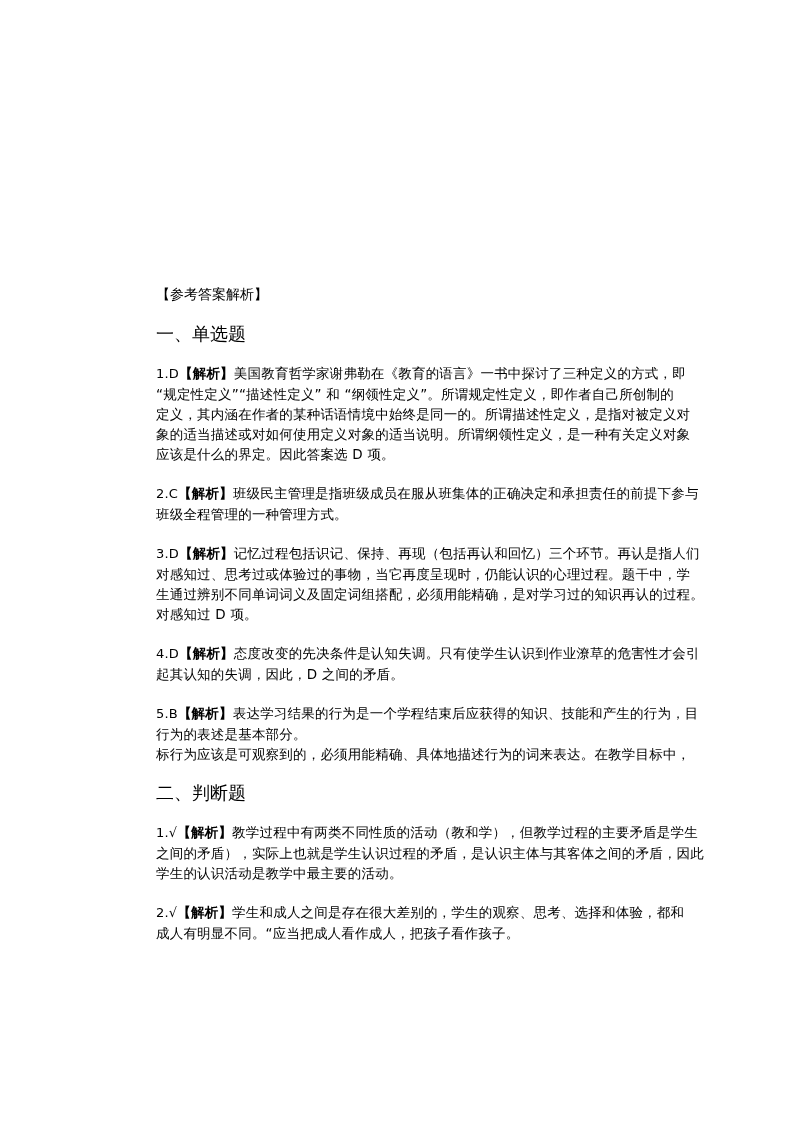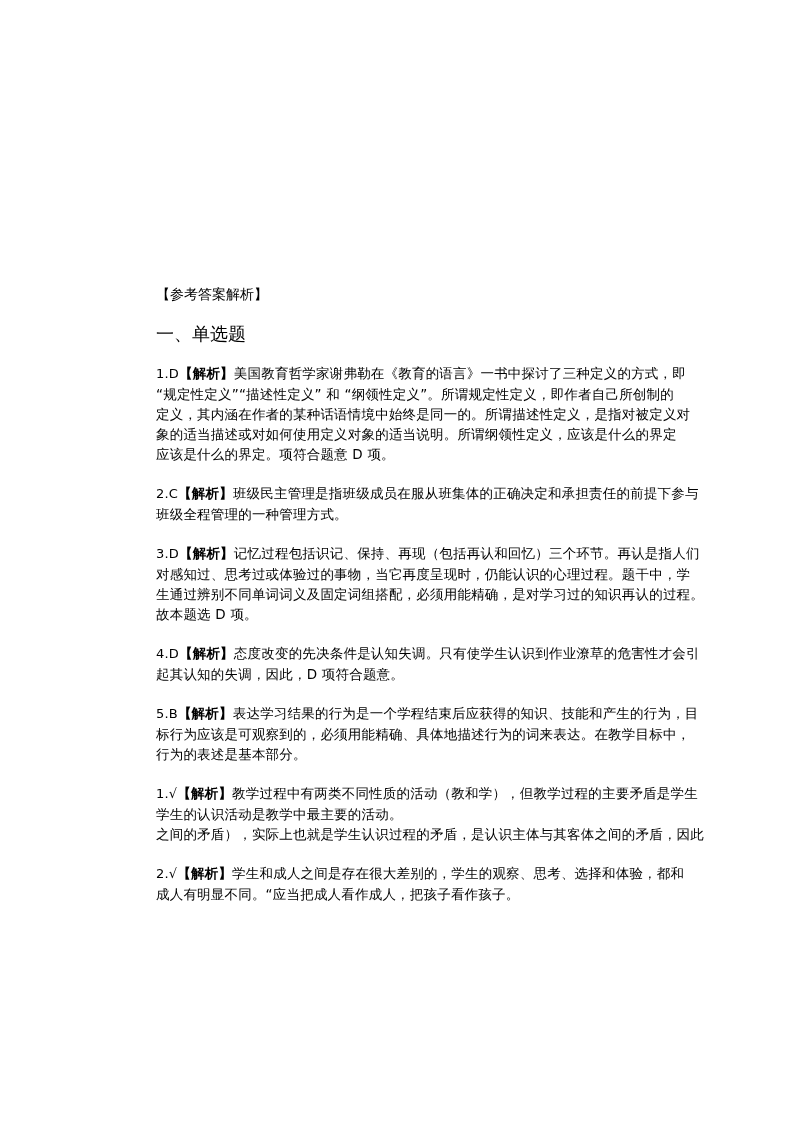--- a/index.html
+++ b/index.html
@@ -55,51 +55,52 @@
 
 <div class="page">
   <p class="title">【参考答案解析】</p>
 
   <p class="section">一、单选题</p>
 
   <div class="para">
     <p class="line"><span class="num">1.D</span><span class="tag">【解析】</span><span>美国教育哲学家谢弗勒在《教育的语言》一书中探讨了三种定义的方式，即</span></p>
     <p class="line">“规定性定义”“描述性定义” 和 “纲领性定义”。所谓规定性定义，即作者自己所创制的</p>
     <p class="line">定义，其内涵在作者的某种话语情境中始终是同一的。所谓描述性定义，是指对被定义对</p>
-    <p class="line">象的适当描述或对如何使用定义对象的适当说明。所谓纲领性定义，应该是什么的界定</p>
-    <p class="line">应该是什么的界定。项符合题意 D 项。</p>
+    <p class="line">象的适当描述或对如何使用定义对象的适当说明。所谓纲领性定义，是一种有关定义对象</p>
+    <p class="line">应该是什么的界定。因此答案选 D 项。</p>
   </div>
 
   <div class="para">
     <p class="line"><span class="num">2.C</span><span class="tag">【解析】</span><span>班级民主管理是指班级成员在服从班集体的正确决定和承担责任的前提下参与</span></p>
     <p class="line">班级全程管理的一种管理方式。</p>
   </div>
 
   <div class="para">
     <p class="line"><span class="num">3.D</span><span class="tag">【解析】</span><span>记忆过程包括识记、保持、再现（包括再认和回忆）三个环节。再认是指人们</span></p>
     <p class="line">对感知过、思考过或体验过的事物，当它再度呈现时，仍能认识的心理过程。题干中，学</p>
     <p class="line">生通过辨别不同单词词义及固定词组搭配，必须用能精确，是对学习过的知识再认的过程。</p>
-    <p class="line">故本题选 D 项。</p>
+    <p class="line">对感知过 D 项。</p>
   </div>
 
   <div class="para">
     <p class="line"><span class="num">4.D</span><span class="tag">【解析】</span><span>态度改变的先决条件是认知失调。只有使学生认识到作业潦草的危害性才会引</span></p>
-    <p class="line">起其认知的失调，因此，D 项符合题意。</p>
+    <p class="line">起其认知的失调，因此，D 之间的矛盾。</p>
   </div>
 
   <div class="para">
     <p class="line"><span class="num">5.B</span><span class="tag">【解析】</span><span>表达学习结果的行为是一个学程结束后应获得的知识、技能和产生的行为，目</span></p>
+    <p class="line">行为的表述是基本部分。</p>
     <p class="line">标行为应该是可观察到的，必须用能精确、具体地描述行为的词来表达。在教学目标中，</p>
-    <p class="line">行为的表述是基本部分。</p>
   </div>
 
+  <p class="section">二、判断题</p>
 
   <div class="para">
     <p class="line"><span class="num">1.√</span><span class="tag">【解析】</span><span>教学过程中有两类不同性质的活动（教和学），但教学过程的主要矛盾是学生</span></p>
+    <p class="line">之间的矛盾），实际上也就是学生认识过程的矛盾，是认识主体与其客体之间的矛盾，因此</p>
     <p class="line">学生的认识活动是教学中最主要的活动。</p>
-    <p class="line">之间的矛盾），实际上也就是学生认识过程的矛盾，是认识主体与其客体之间的矛盾，因此</p>
   </div>
 
   <div class="para">
     <p class="line"><span class="num">2.√</span><span class="tag">【解析】</span><span>学生和成人之间是存在很大差别的，学生的观察、思考、选择和体验，都和</span></p>
     <p class="line">成人有明显不同。“应当把成人看作成人，把孩子看作孩子。</p>
   </div>
 </div>
 
 </body></html>

